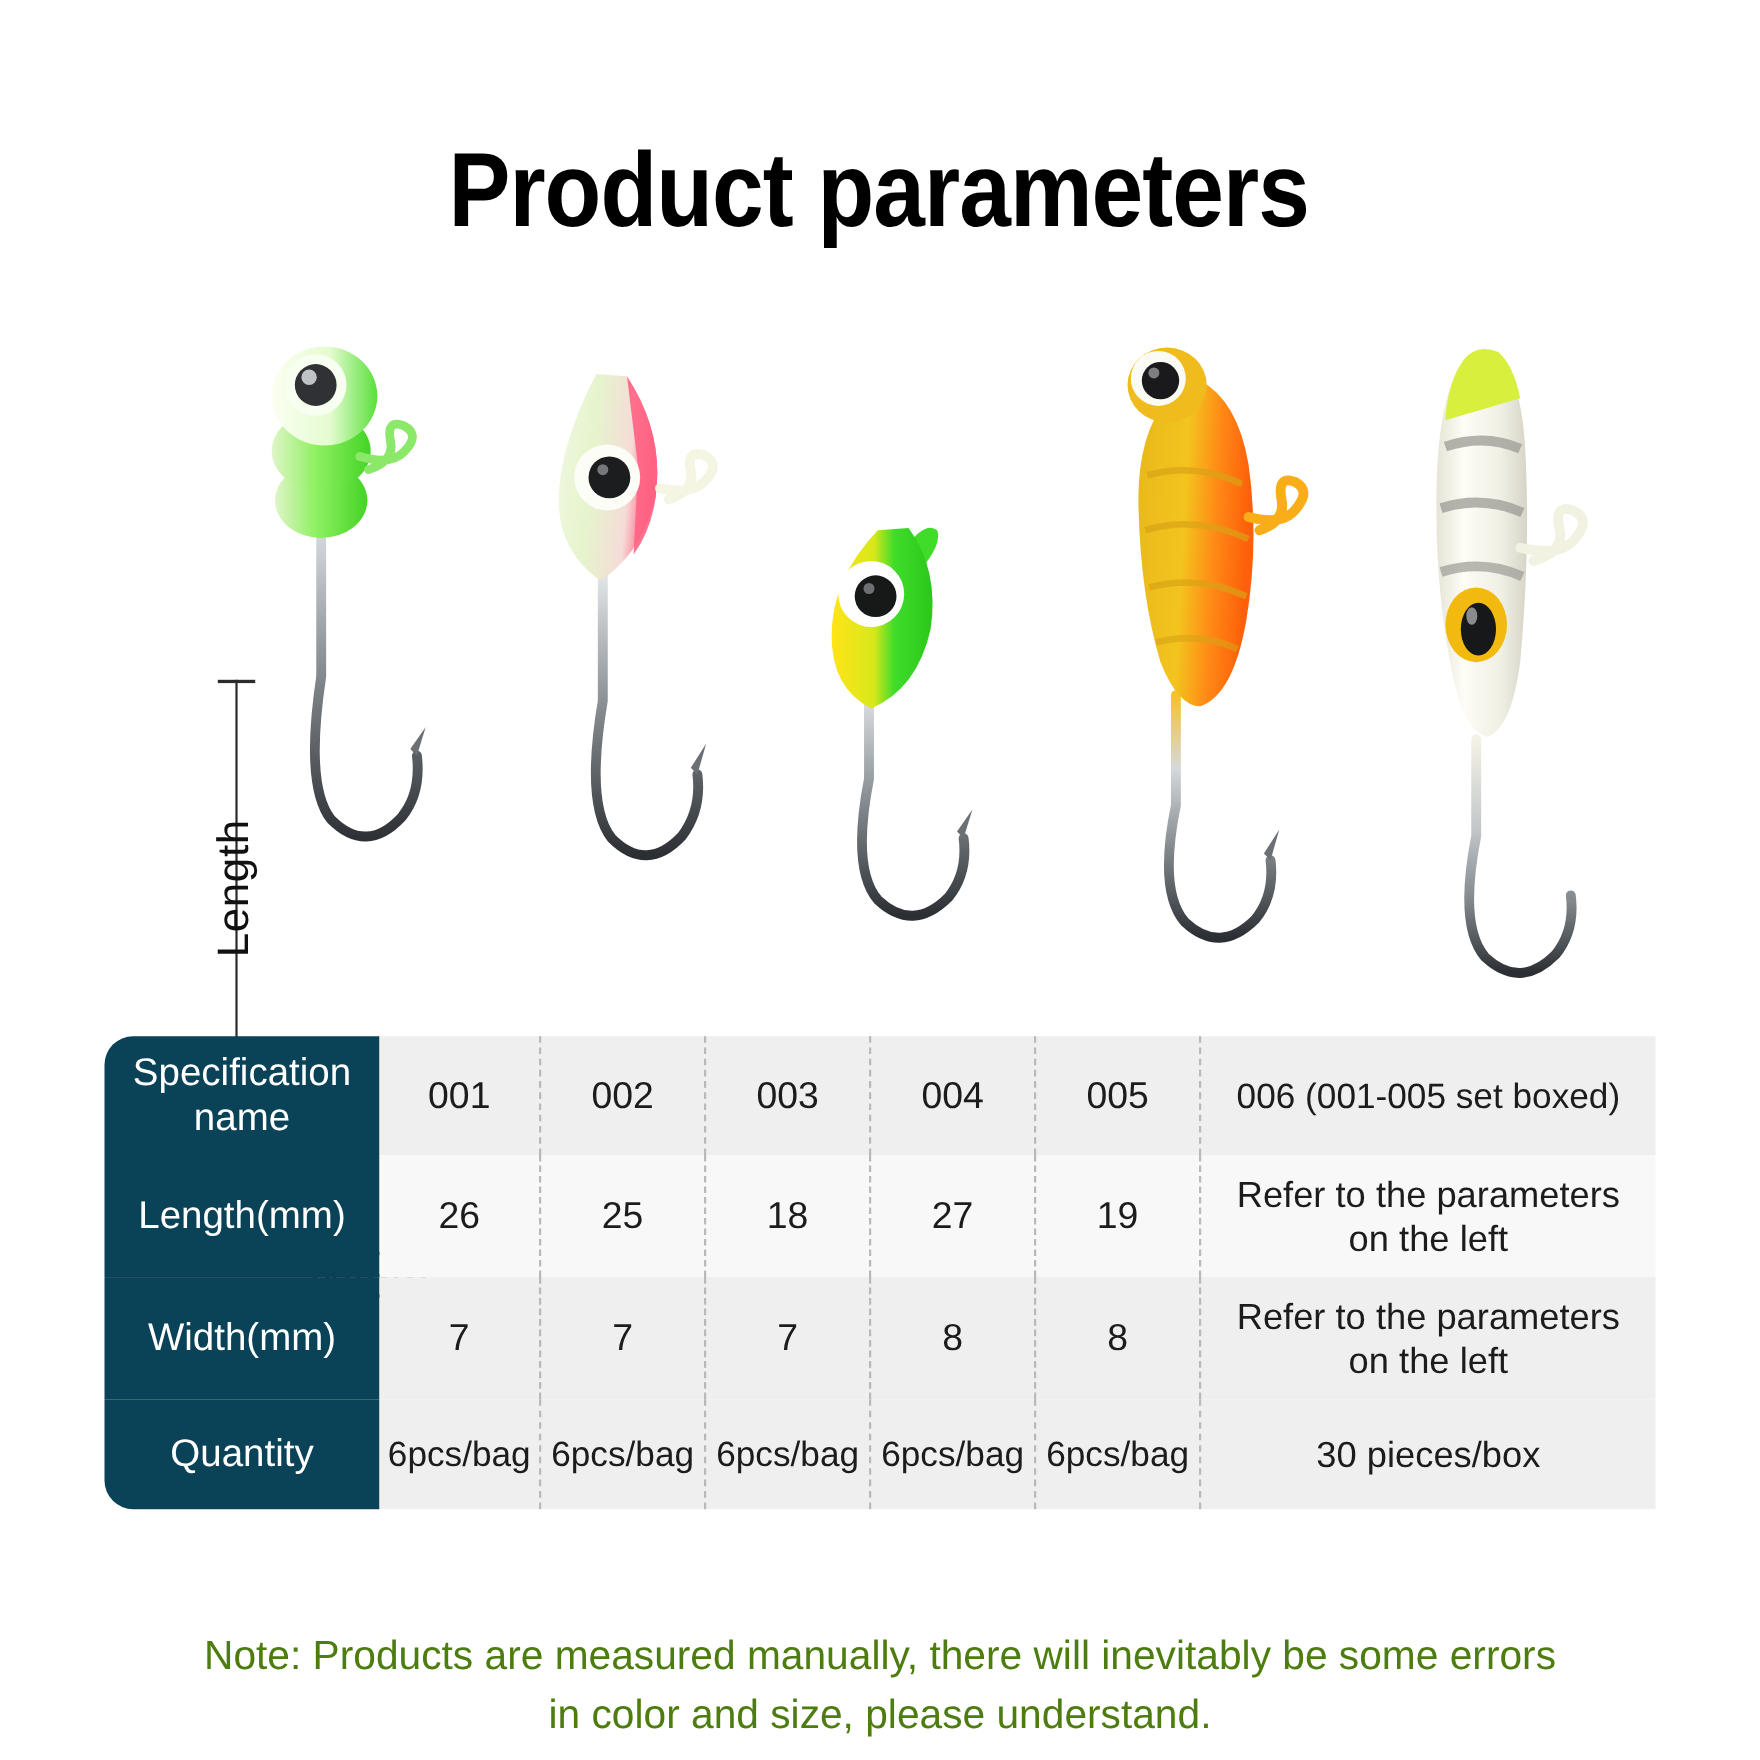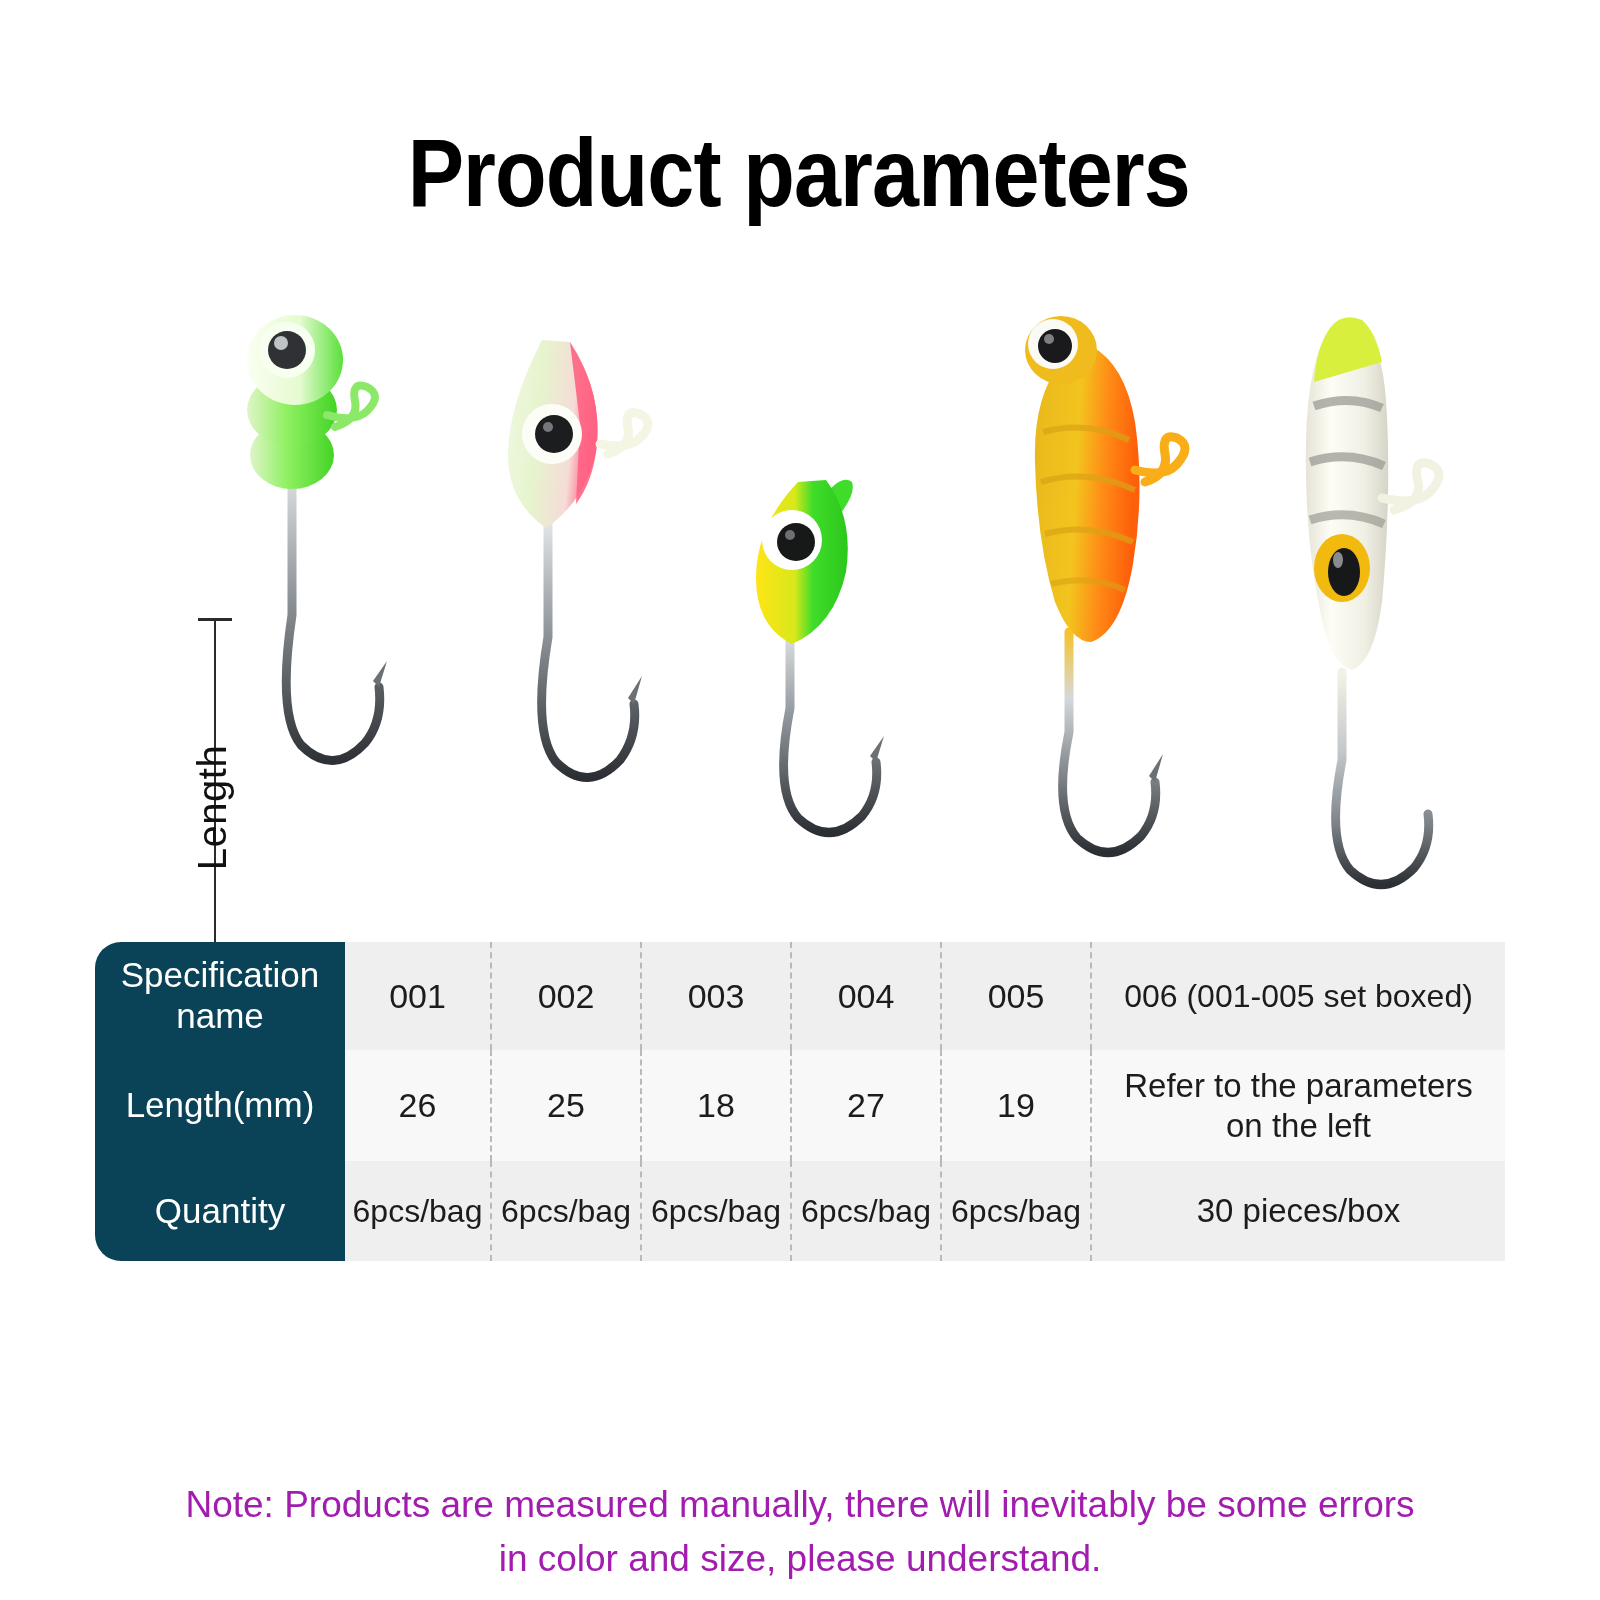--- a/index.html
+++ b/index.html
@@ -157,21 +157,21 @@
 
   
   #note {
     position: absolute;
     left: 180px;
     top: 1478px;
     width: 1240px;
     text-align: center;
     font-size: 37px;
     line-height: 54px;
-    color: #a21caf;
+    color: #4d7c0f;
   }
 </style>
 </head>
 <body>
 
 <div id="title">Product parameters</div>
 
 <div id="photo-strip">
 
   <svg class="lure" style="left:215px; top:35px;" width="230" height="560" viewBox="0 0 230 560">
@@ -356,20 +356,29 @@
     </tr>
     <tr class="row-even r-len">
       <td class="rowhead">Length(mm)</td>
       <td>26</td>
       <td>25</td>
       <td>18</td>
       <td>27</td>
       <td>19</td>
       <td class="wide">Refer to the parameters on the left</td>
     </tr>
+    <tr class="row-odd r-wid">
+      <td class="rowhead">Width(mm)</td>
+      <td>7</td>
+      <td>7</td>
+      <td>7</td>
+      <td>8</td>
+      <td>8</td>
+      <td class="wide">Refer to the parameters on the left</td>
+    </tr>
     <tr class="row-odd r-qty">
       <td class="rowhead">Quantity</td>
       <td class="qty-cell">6pcs/bag</td>
       <td class="qty-cell">6pcs/bag</td>
       <td class="qty-cell">6pcs/bag</td>
       <td class="qty-cell">6pcs/bag</td>
       <td class="qty-cell">6pcs/bag</td>
       <td class="wide">30 pieces/box</td>
     </tr>
   </tbody>

